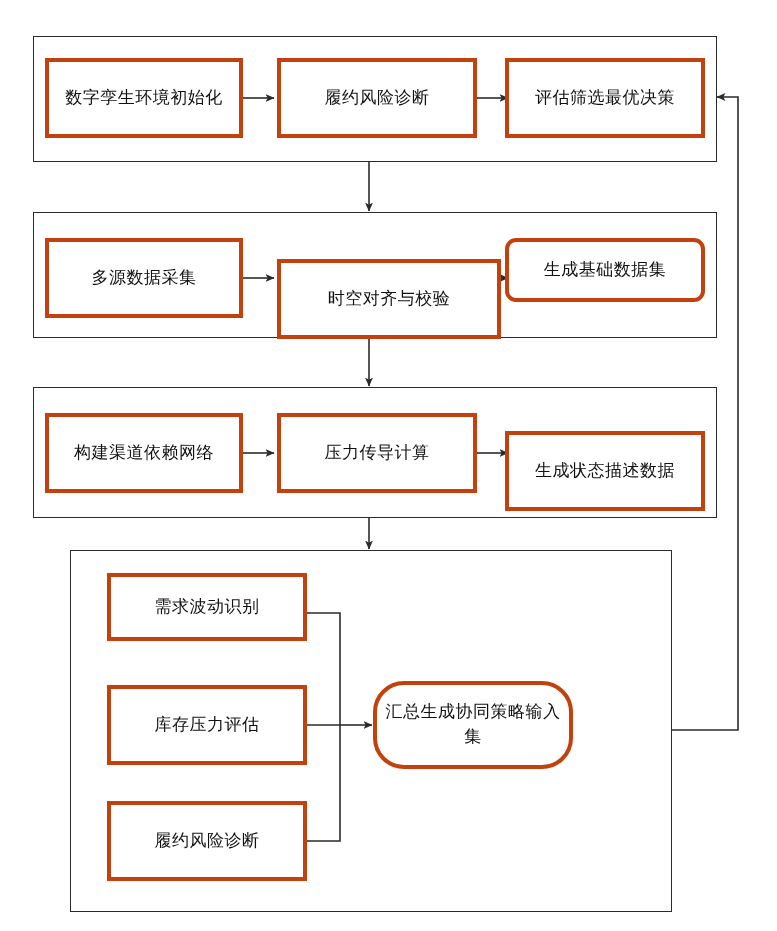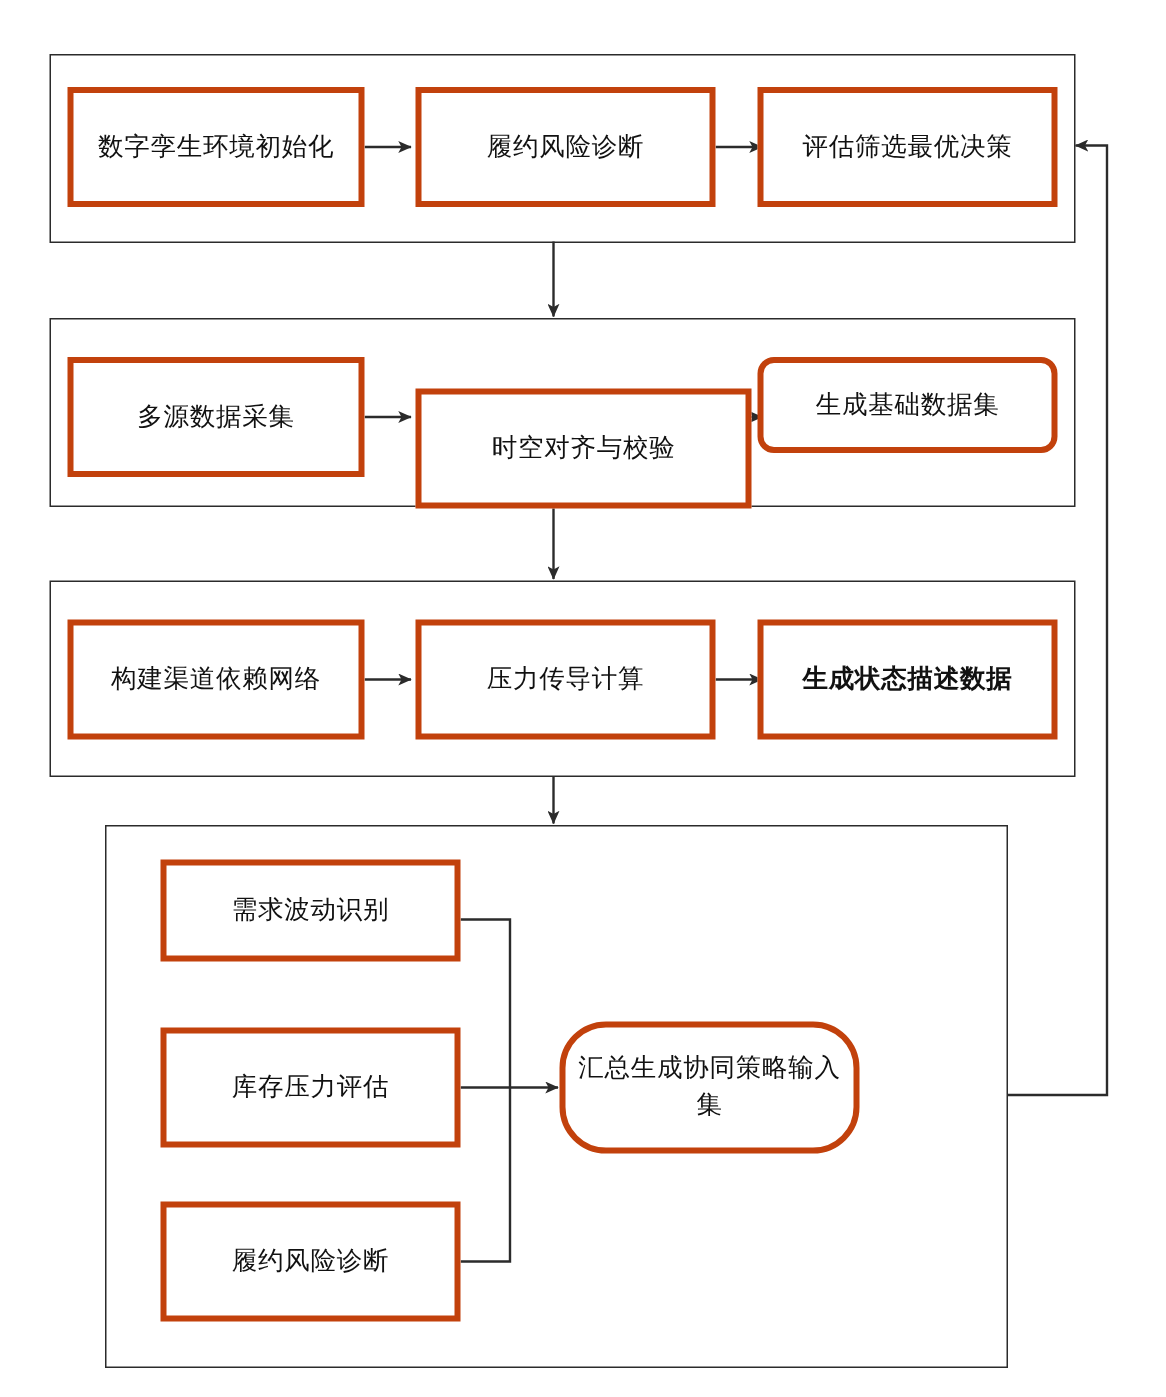--- a/index.html
+++ b/index.html
@@ -111,21 +111,21 @@
   </div>
 
   <div class="group-box" style="left:33px; top:387px; width:684px; height:131px;">
   </div>
   <div class="node-box" style="left:45px; top:413px; width:198px; height:80px;">
     <span class="node-label">构建渠道依赖网络</span>
   </div>
   <div class="node-box" style="left:277px; top:413px; width:200px; height:80px;">
     <span class="node-label">压力传导计算</span>
   </div>
-  <div class="node-box" style="left:505px; top:413px; width:200px; height:80px;font-weight:bold;">
+  <div class="node-box" style="left:505px; top:431px; width:200px; height:80px;">
     <span class="node-label">生成状态描述数据</span>
   </div>
 
   <div class="group-box" style="left:70px; top:550px; width:602px; height:362px;">
   </div>
   <div class="node-box" style="left:107px; top:573px; width:200px; height:68px;">
     <span class="node-label">需求波动识别</span>
   </div>
   <div class="node-box" style="left:107px; top:685px; width:200px; height:80px;">
     <span class="node-label">库存压力评估</span>

